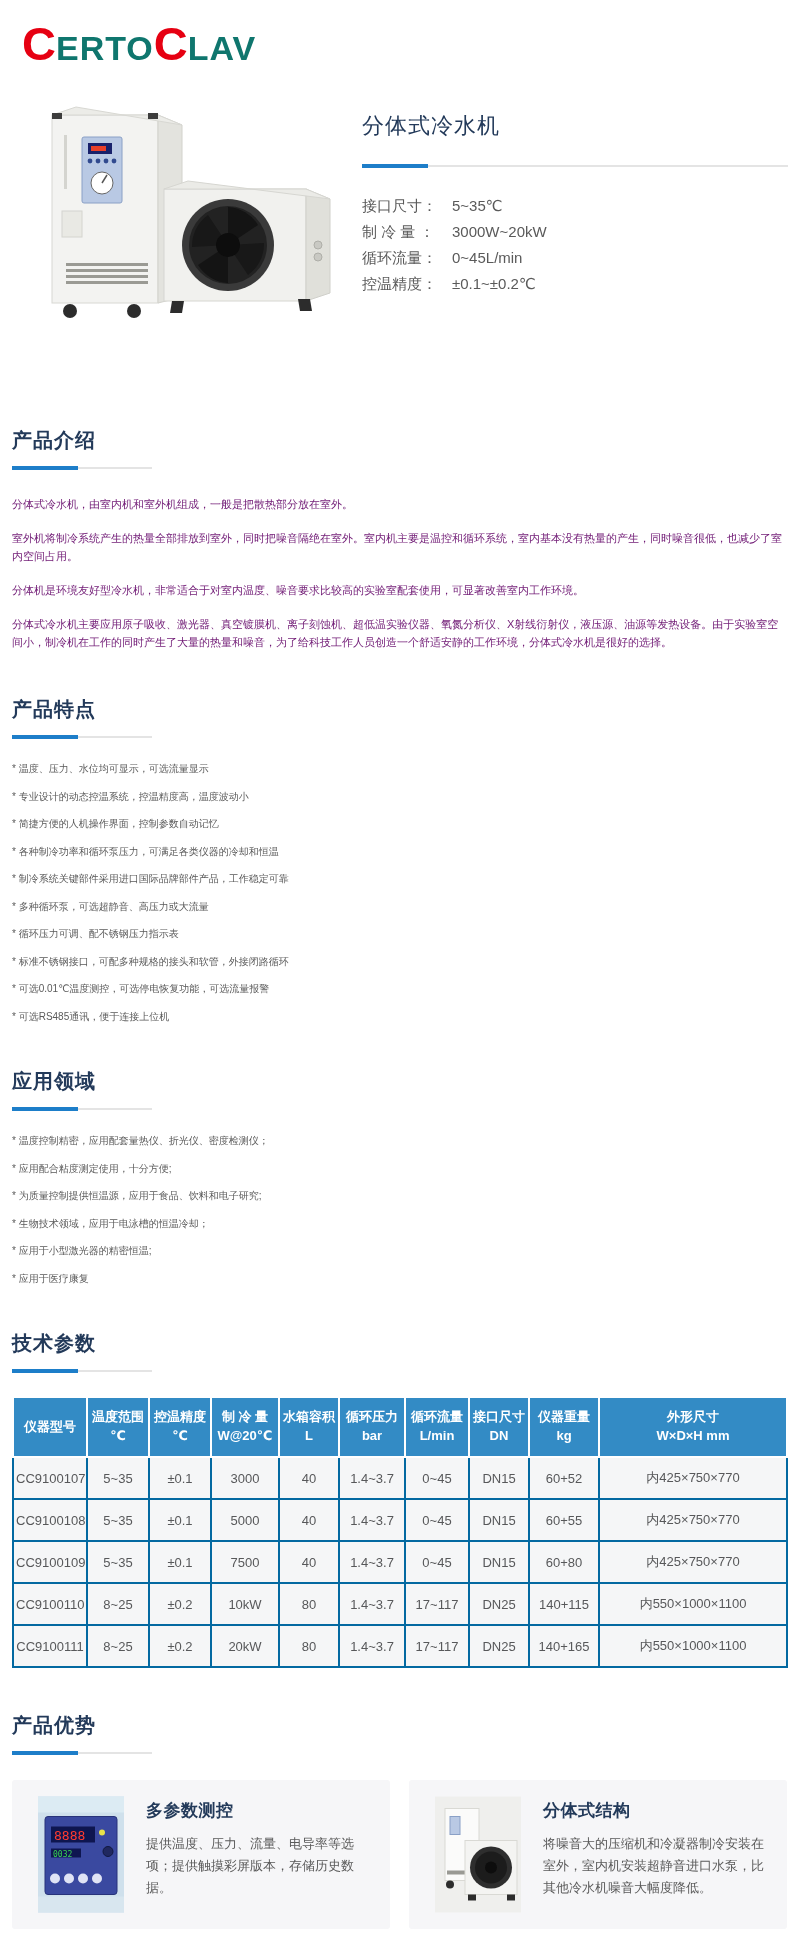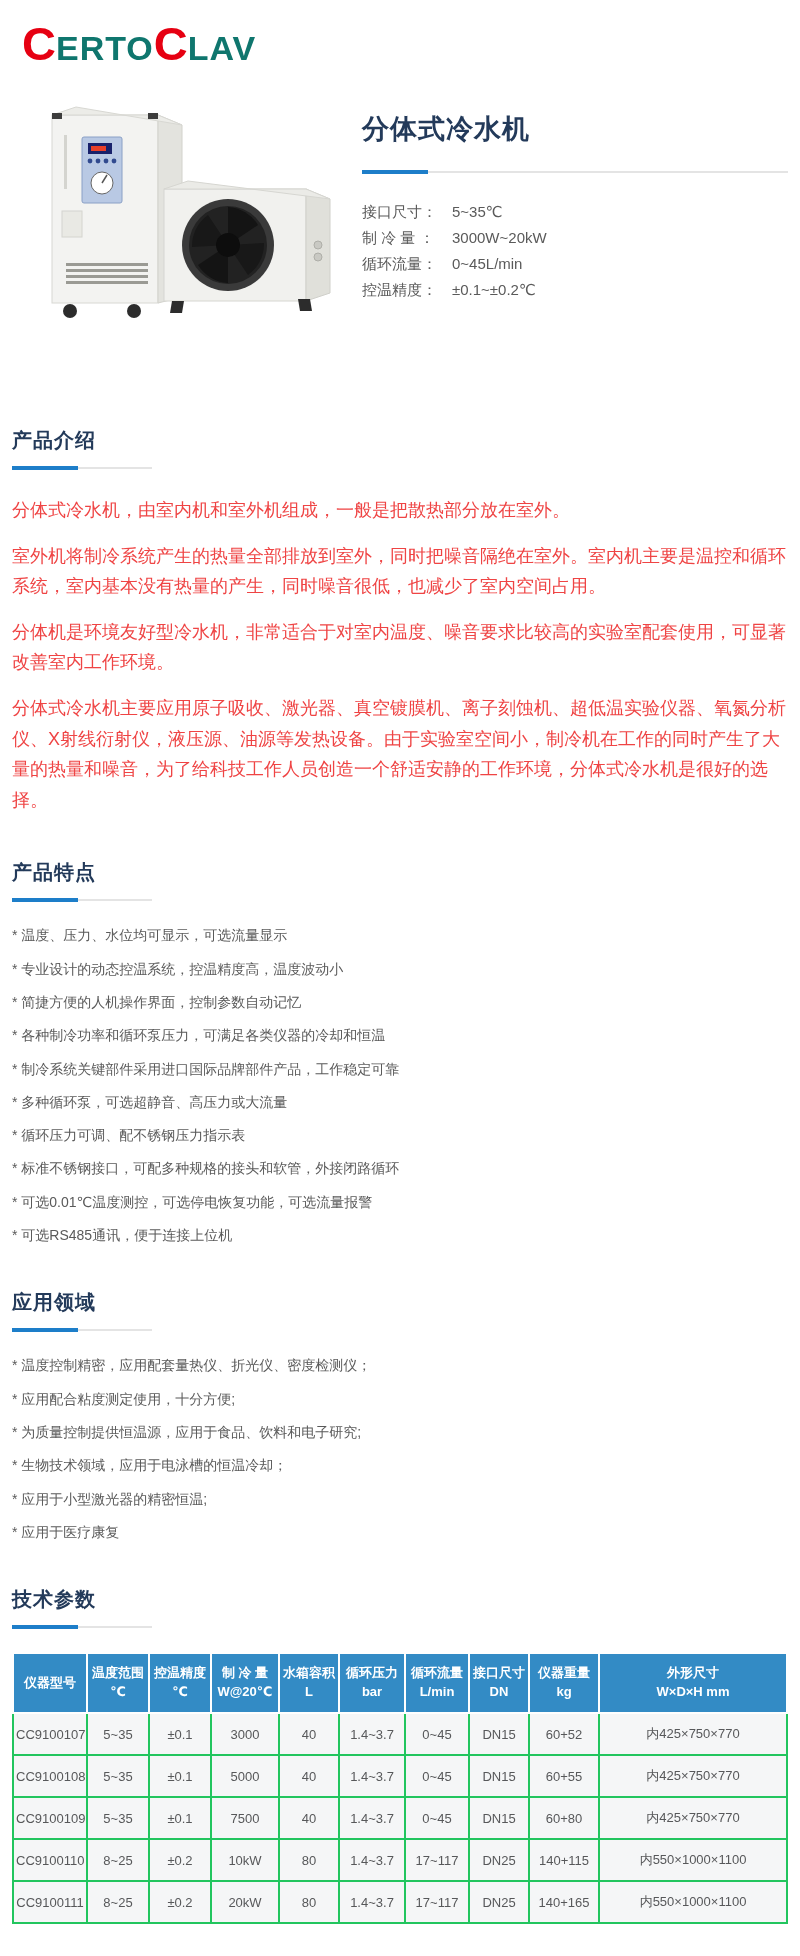--- a/index.html
+++ b/index.html
@@ -8,44 +8,44 @@
 
   
   .logo { padding:16px 0 0 22px; white-space:nowrap; cursor:pointer; }
   .logo-c { font-size:47px; font-weight:700; color:#e60012; letter-spacing:0; }
   .logo-t { font-size:34px; font-weight:700; color:#0f766e; letter-spacing:1px; }
 
   
   .hero { display:flex; padding:0 12px; margin-top:24px; }
   .hero-img { width:350px; min-width:350px; }
   .hero-info { flex:1; padding-top:16px; }
-  .product-title { font-size:27px; font-weight:700; color:#233a5a; letter-spacing:1px; }
+  .product-title { font-size:22px; font-weight:400; color:#233a5a; letter-spacing:1px; }
   .rule { position:relative; height:2px; background:#e4e4e4; margin-top:24px; }
   .rule .blue { position:absolute; left:0; top:-1px; height:4px; width:66px; background:#1d7ec9; }
   .specs { margin-top:26px; }
   .spec-row { font-size:15px; color:#5a5a5a; line-height:26px; }
   .spec-label { display:inline-block; min-width:86px; }
   .spec-value { margin-left:4px; }
 
   
   .sec { padding:0 12px; }
   .sec-h { font-size:20px; font-weight:700; color:#233a5a; letter-spacing:1px; }
   .sec-rule { position:relative; width:140px; height:2px; background:#e4e4e4; margin-top:13px; }
   .sec-rule .blue { position:absolute; left:0; top:-1px; height:4px; width:66px; background:#1d7ec9; }
 
-  .para { font-size:18px; color:#ef4444; line-height:1.7; margin-top:15px; }
+  .para { font-size:11px; color:#701a75; line-height:1.7; margin-top:15px; }
   .list { margin-top:10px; }
-  .list-item { font-size:14px; color:#5a5a5a; line-height:1.45; margin-top:13px; }
+  .list-item { font-size:10px; color:#5a5a5a; line-height:1.45; margin-top:13px; }
 
   
   .spec-table { width:776px; border-collapse:collapse; margin-top:24px; table-layout:fixed; }
   .spec-table th { background:#338bc5; color:#fff; font-size:13px; font-weight:700;
                    padding:8px 2px; vertical-align:middle; border:2px solid #ffffff; height:60px; }
   .spec-table td { background:#f5f6f7; color:#57585a; font-size:13px; text-align:center;
-                   padding:11px 2px; border:2px solid #22c55e; }
+                   padding:11px 2px; border:2px solid #0369a1; }
   .thl { line-height:1.45; text-align:center; }
   .thl:empty { display:none; }
 
   
   .cards { padding:0 12px; margin-top:26px; display:flex; flex-wrap:wrap; gap:19px; }
   .card { width:378px; height:149px; background:#f6f6f8; border-radius:3px; padding:15px 18px 15px 26px; display:flex; }
   .card-img { width:86px; min-width:86px; height:117px; margin-top:1px; }
   .card-body { margin-left:22px; }
   .card-title { font-size:17px; font-weight:700; color:#233a5a; margin-top:4px; letter-spacing:0.5px; }
   .card-text { font-size:13px; color:#5a5a5a; line-height:1.68; margin-top:11px; }

